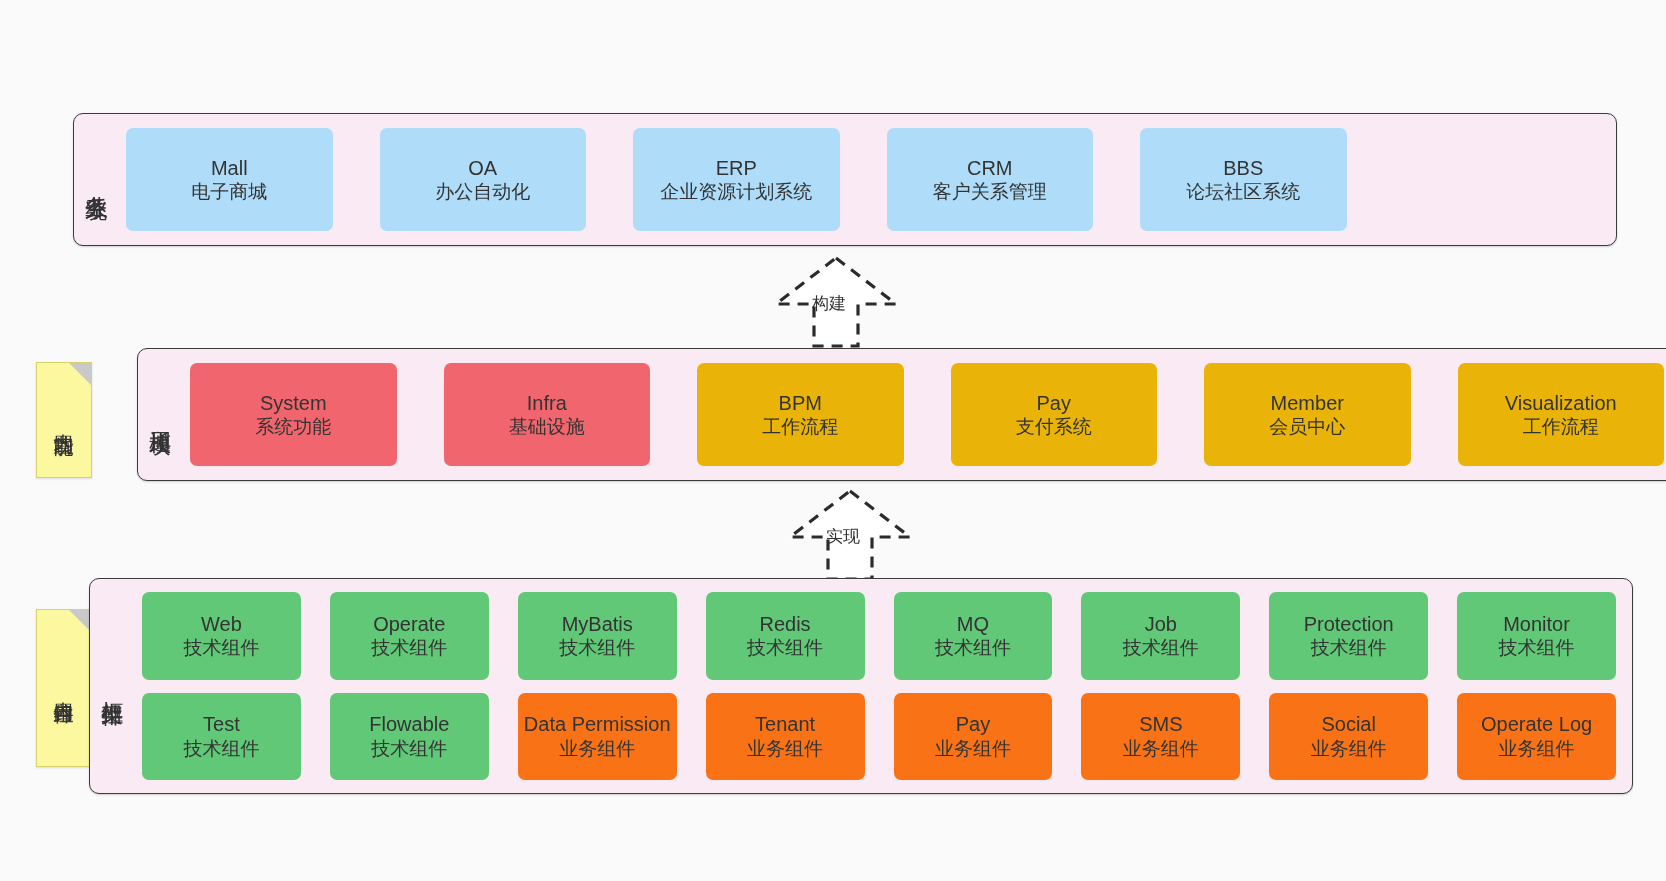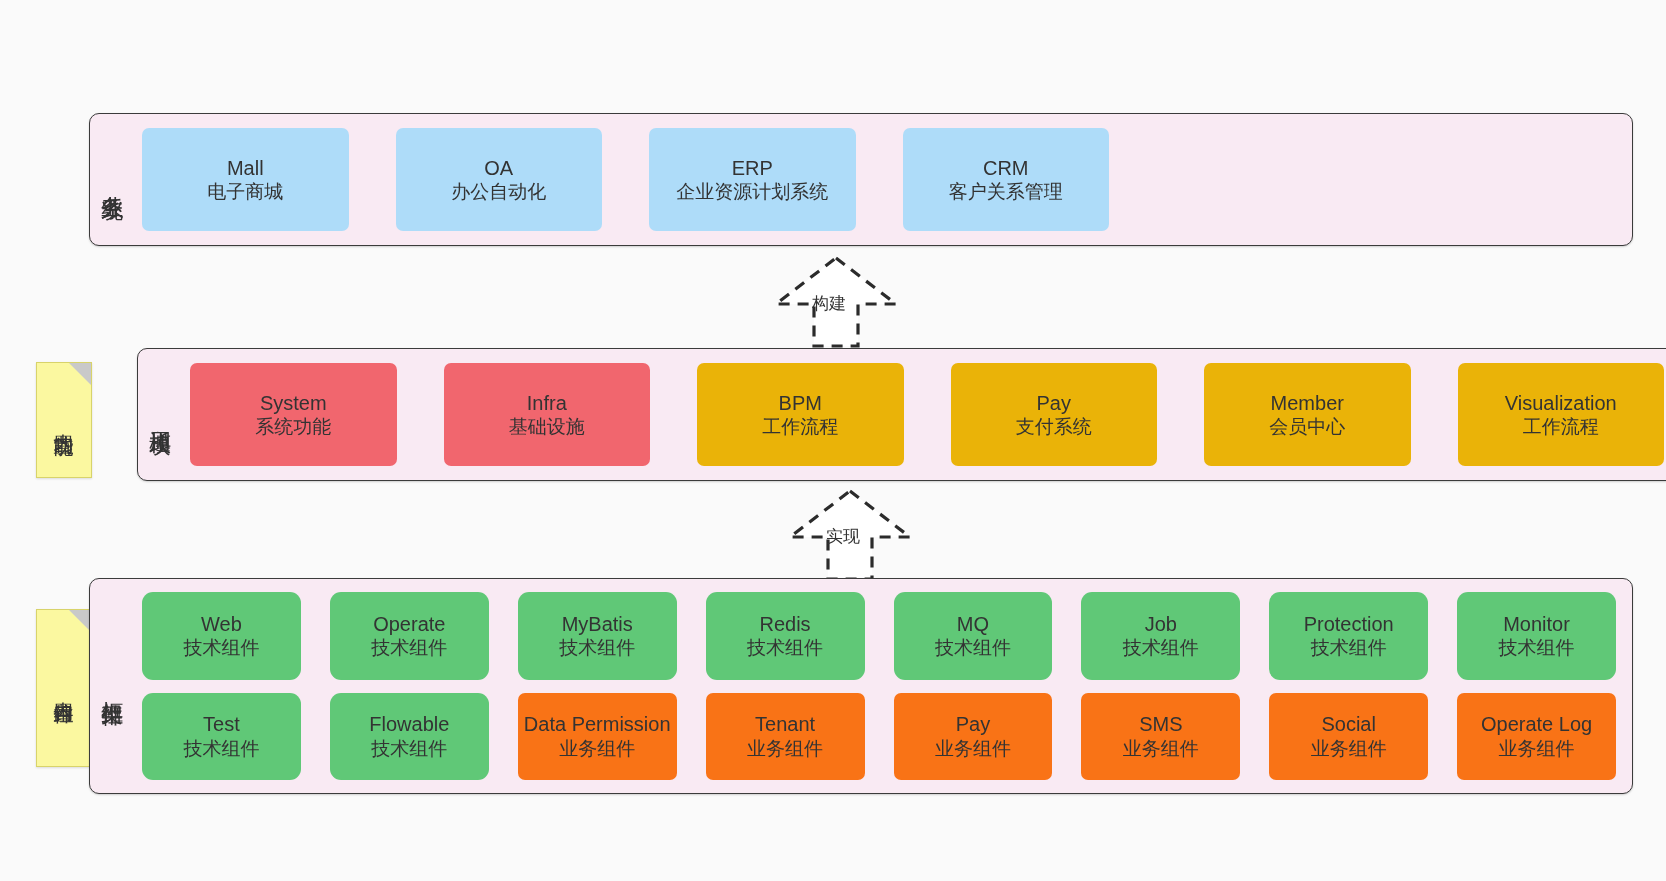--- a/index.html
+++ b/index.html
@@ -72,40 +72,40 @@
   .box .t-en {
     font-size: 20px;
     white-space: normal;
   }
   .box .t-cn {
     font-size: 19px;
   }
   .c-blue  { background: #aedcf9; }
   .c-red   { background: #f1666e; }
   .c-pink  { background: #eab308; }
-  .c-green { background: #60c877; border-radius: 11px; }
+  .c-green { background: #60c877; }
   .c-mint  { background: #f97316; }
 
   
   .row6 {
     flex: 1 1 auto;
     display: grid;
     grid-template-columns: repeat(6, 1fr);
     gap: 0 47px;
   }
   .grid8 {
     flex: 1 1 auto;
     display: grid;
     grid-template-columns: repeat(8, 1fr);
     grid-template-rows: 1fr 1fr;
     gap: 13px 29px;
   }
 
   
-  #layer-business  { left: 89px;  top: 113px; width: 1544px; height: 133px; }
+  #layer-business  { left: 73px;  top: 113px; width: 1544px; height: 133px; }
   #layer-common    { left: 89px;  top: 348px; width: 1544px; height: 133px; margin-left: 48px; }
   #layer-framework { left: 89px;  top: 578px; width: 1544px; height: 216px; }
 
   #layer-framework .layer-body { padding: 13px 16px 13px 8px; }
 
   
   .note {
     position: absolute;
     box-sizing: border-box;
     background: #fbf8a0;
@@ -173,20 +173,24 @@
           <span class="t-en">ERP</span>
           <span class="t-cn">企业资源计划系统</span>
         </div>
 
         <div class="box c-blue">
           <span class="t-en">CRM</span>
           <span class="t-cn">客户关系管理</span>
         </div>
 
 
+        <div class="box c-blue">
+          <span class="t-en">BBS</span>
+          <span class="t-cn">论坛社区系统</span>
+        </div>
 
       </div>
     </div>
   </div>
 
   <div class="arrow-wrap" id="arrow-build">
     <svg width="180" height="100" viewBox="0 0 180 100">
       <path d="M 90 6 L 150 52 L 112 52 L 112 94 L 68 94 L 68 52 L 30 52 Z" fill="#ffffff" stroke="#2b2b2b" stroke-width="3.2" stroke-dasharray="11 8" stroke-linejoin="miter"></path>
     </svg>
     <span class="arrow-label">构建</span>

